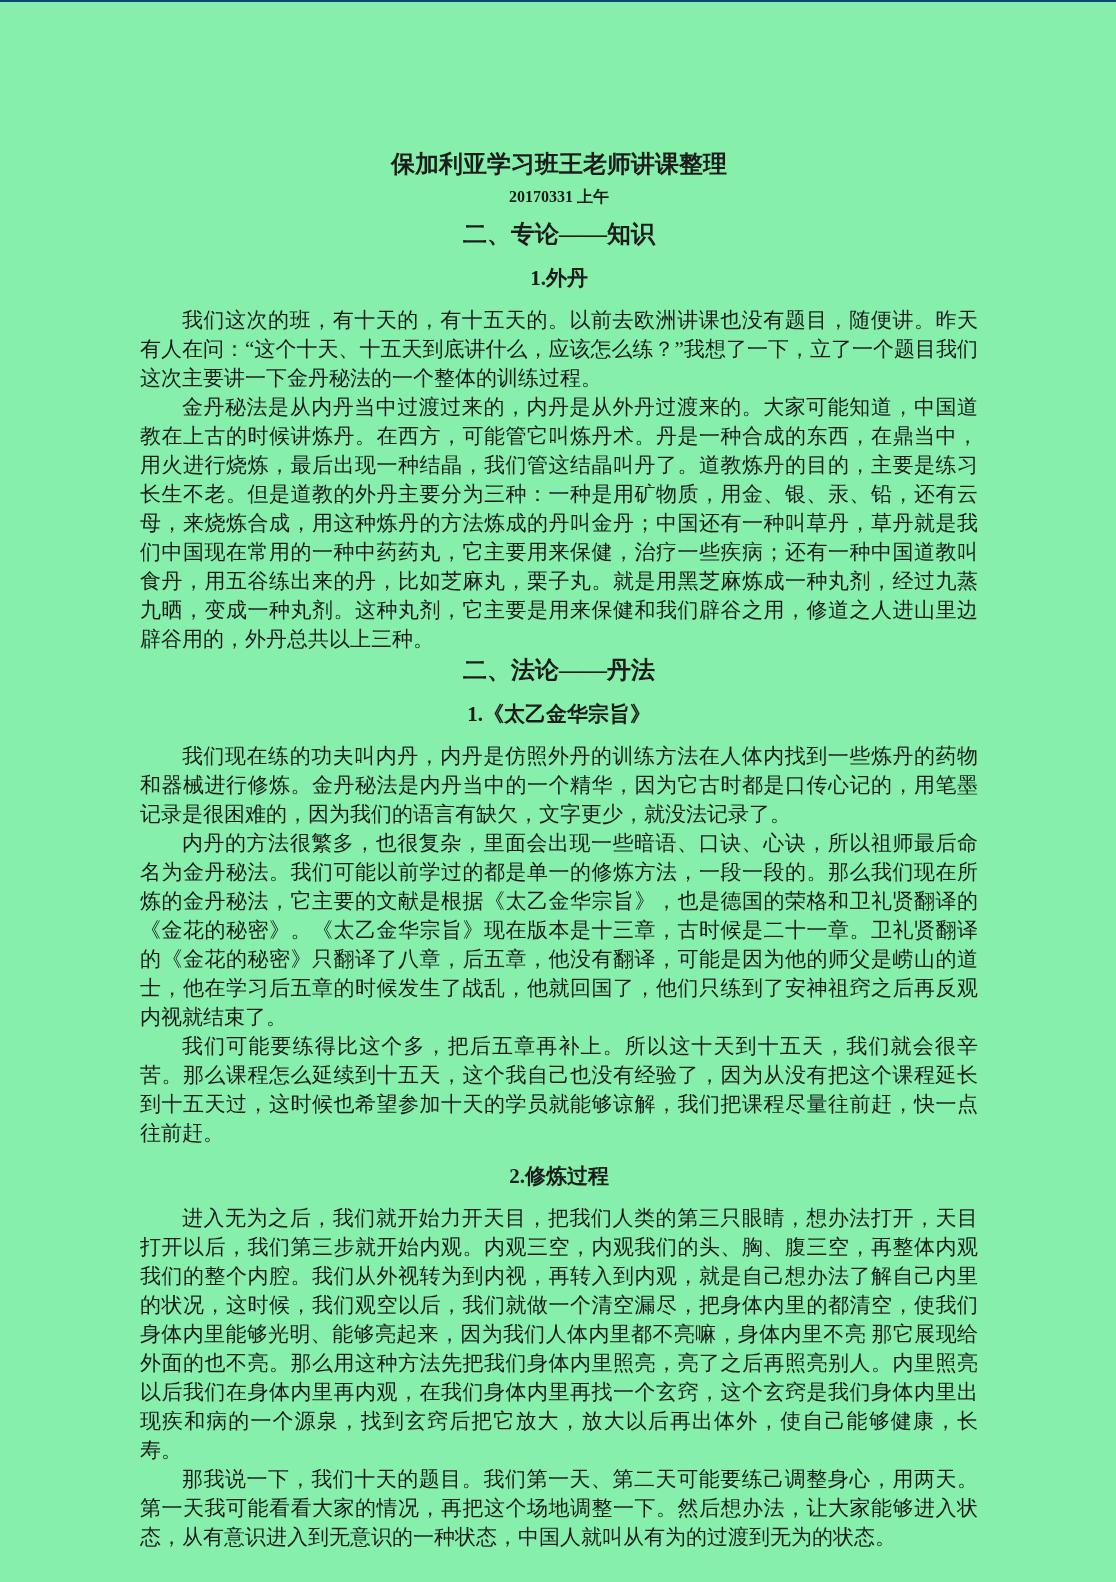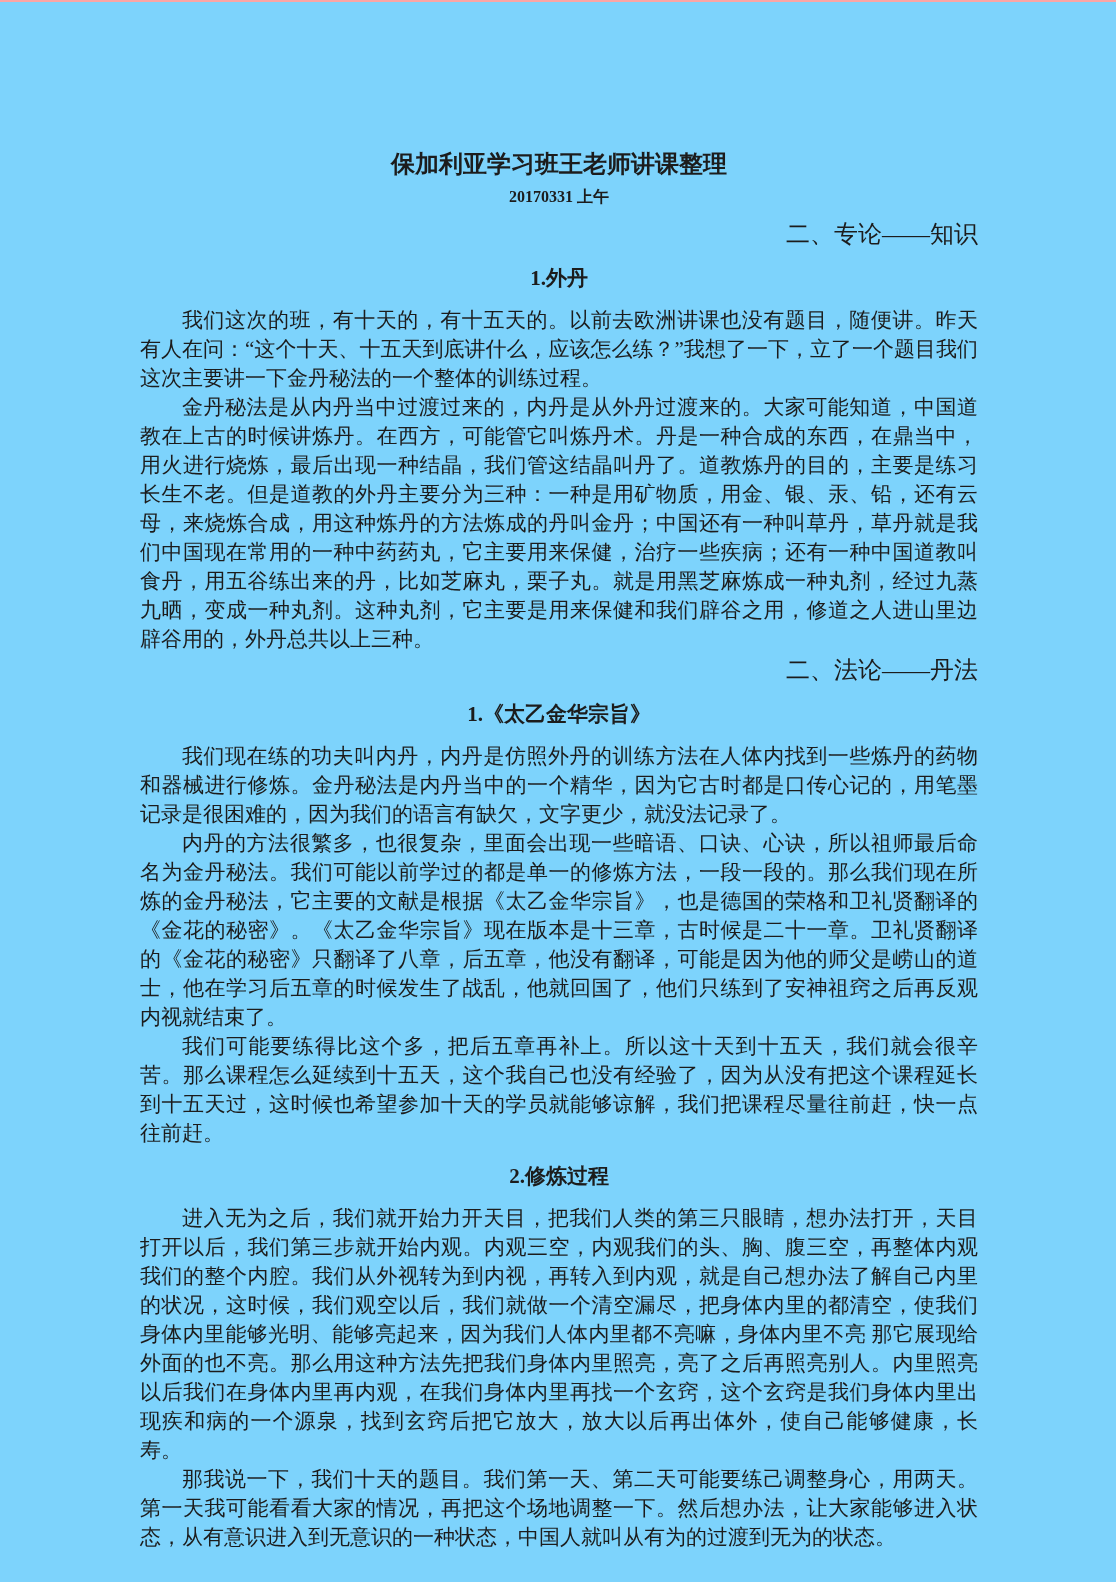--- a/index.html
+++ b/index.html
@@ -6,22 +6,22 @@
     margin: 0;
     padding: 0;
     background: #ffffff;
   }
   .page {
     position: relative;
     width: 1116px;
     height: 1582px;
     box-sizing: border-box;
     padding: 146px 138px 0 140px;
-    background: #7dd3fc;
-    border-top: 2px solid #fca5a5;
+    background: #86efac;
+    border-top: 2px solid #0c4a6e;
     font-family: "Liberation Serif", "DejaVu Serif", serif;
     color: #1c1c1c;
     overflow: hidden;
   }
   .doc-title {
     margin: 0;
     font-size: 24px;
     line-height: 32px;
     font-weight: bold;
     text-align: center;
@@ -30,22 +30,22 @@
     margin: 0 0 4px 0;
     font-size: 16px;
     line-height: 34px;
     font-weight: bold;
     text-align: center;
   }
   .sec-heading {
     margin: 0 0 2px 0;
     font-size: 24px;
     line-height: 32px;
-    font-weight: normal;
-    text-align: right;
+    font-weight: bold;
+    text-align: center;
   }
   .sub-heading {
     margin: 13px;
     font-size: 21px;
     line-height: 30px;
     font-weight: bold;
     text-align: center;
   }
   .para {
     margin: 0;

